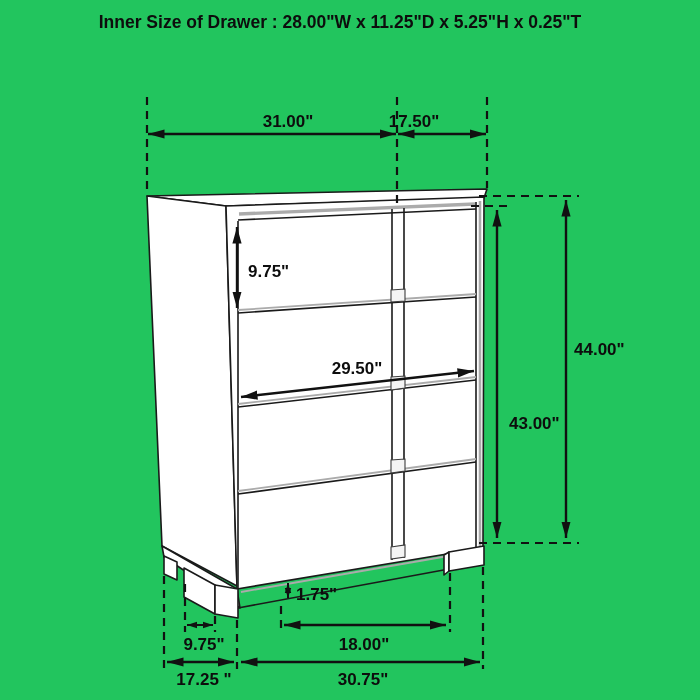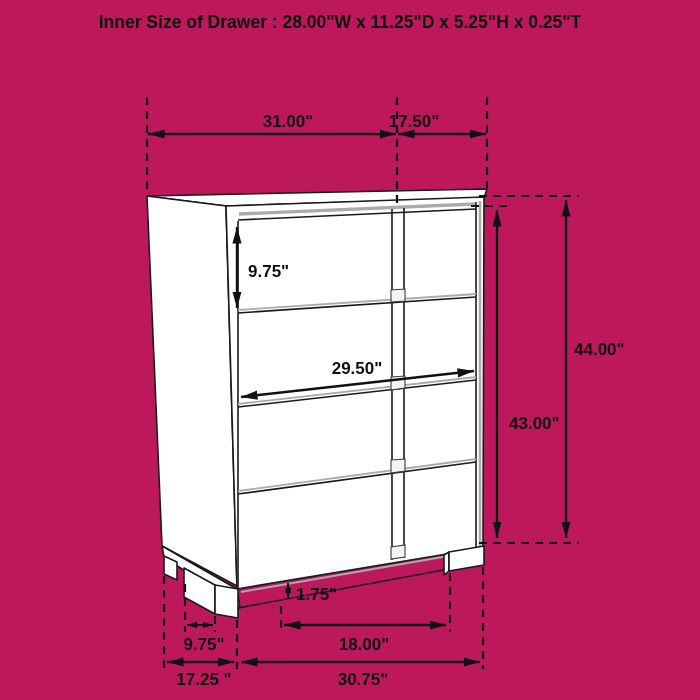--- a/index.html
+++ b/index.html
@@ -1,16 +1,16 @@
 <!DOCTYPE html>
 <html><head>
 <meta charset="utf-8">
 <style>
   html,body{margin:0;padding:0;background:#fff;}
-  #stage{position:relative;width:700px;height:700px;background:#be185d;overflow:hidden;
+  #stage{position:relative;width:700px;height:700px;background:#22c55e;overflow:hidden;
          font-family:"Liberation Sans",sans-serif;}
   svg{position:absolute;left:0;top:0;}
   text{font-family:"Liberation Sans",sans-serif;font-weight:bold;fill:#0d0d0d;}
   .dimlbl{font-size:17px;}
   .titlelbl{font-size:17.5px;}
   .cab{fill:#ffffff;stroke:#1a1a1a;stroke-width:1.6;stroke-linejoin:round;}
   .cabline{stroke:#1a1a1a;stroke-width:1.6;fill:none;}
   .shade{stroke:#ababab;fill:none;}
   .notch{fill:#f4f4f4;stroke:#3d3d3d;stroke-width:1.1;}
   .ext{stroke:#111;stroke-width:2.2;stroke-dasharray:8 6;fill:none;}

